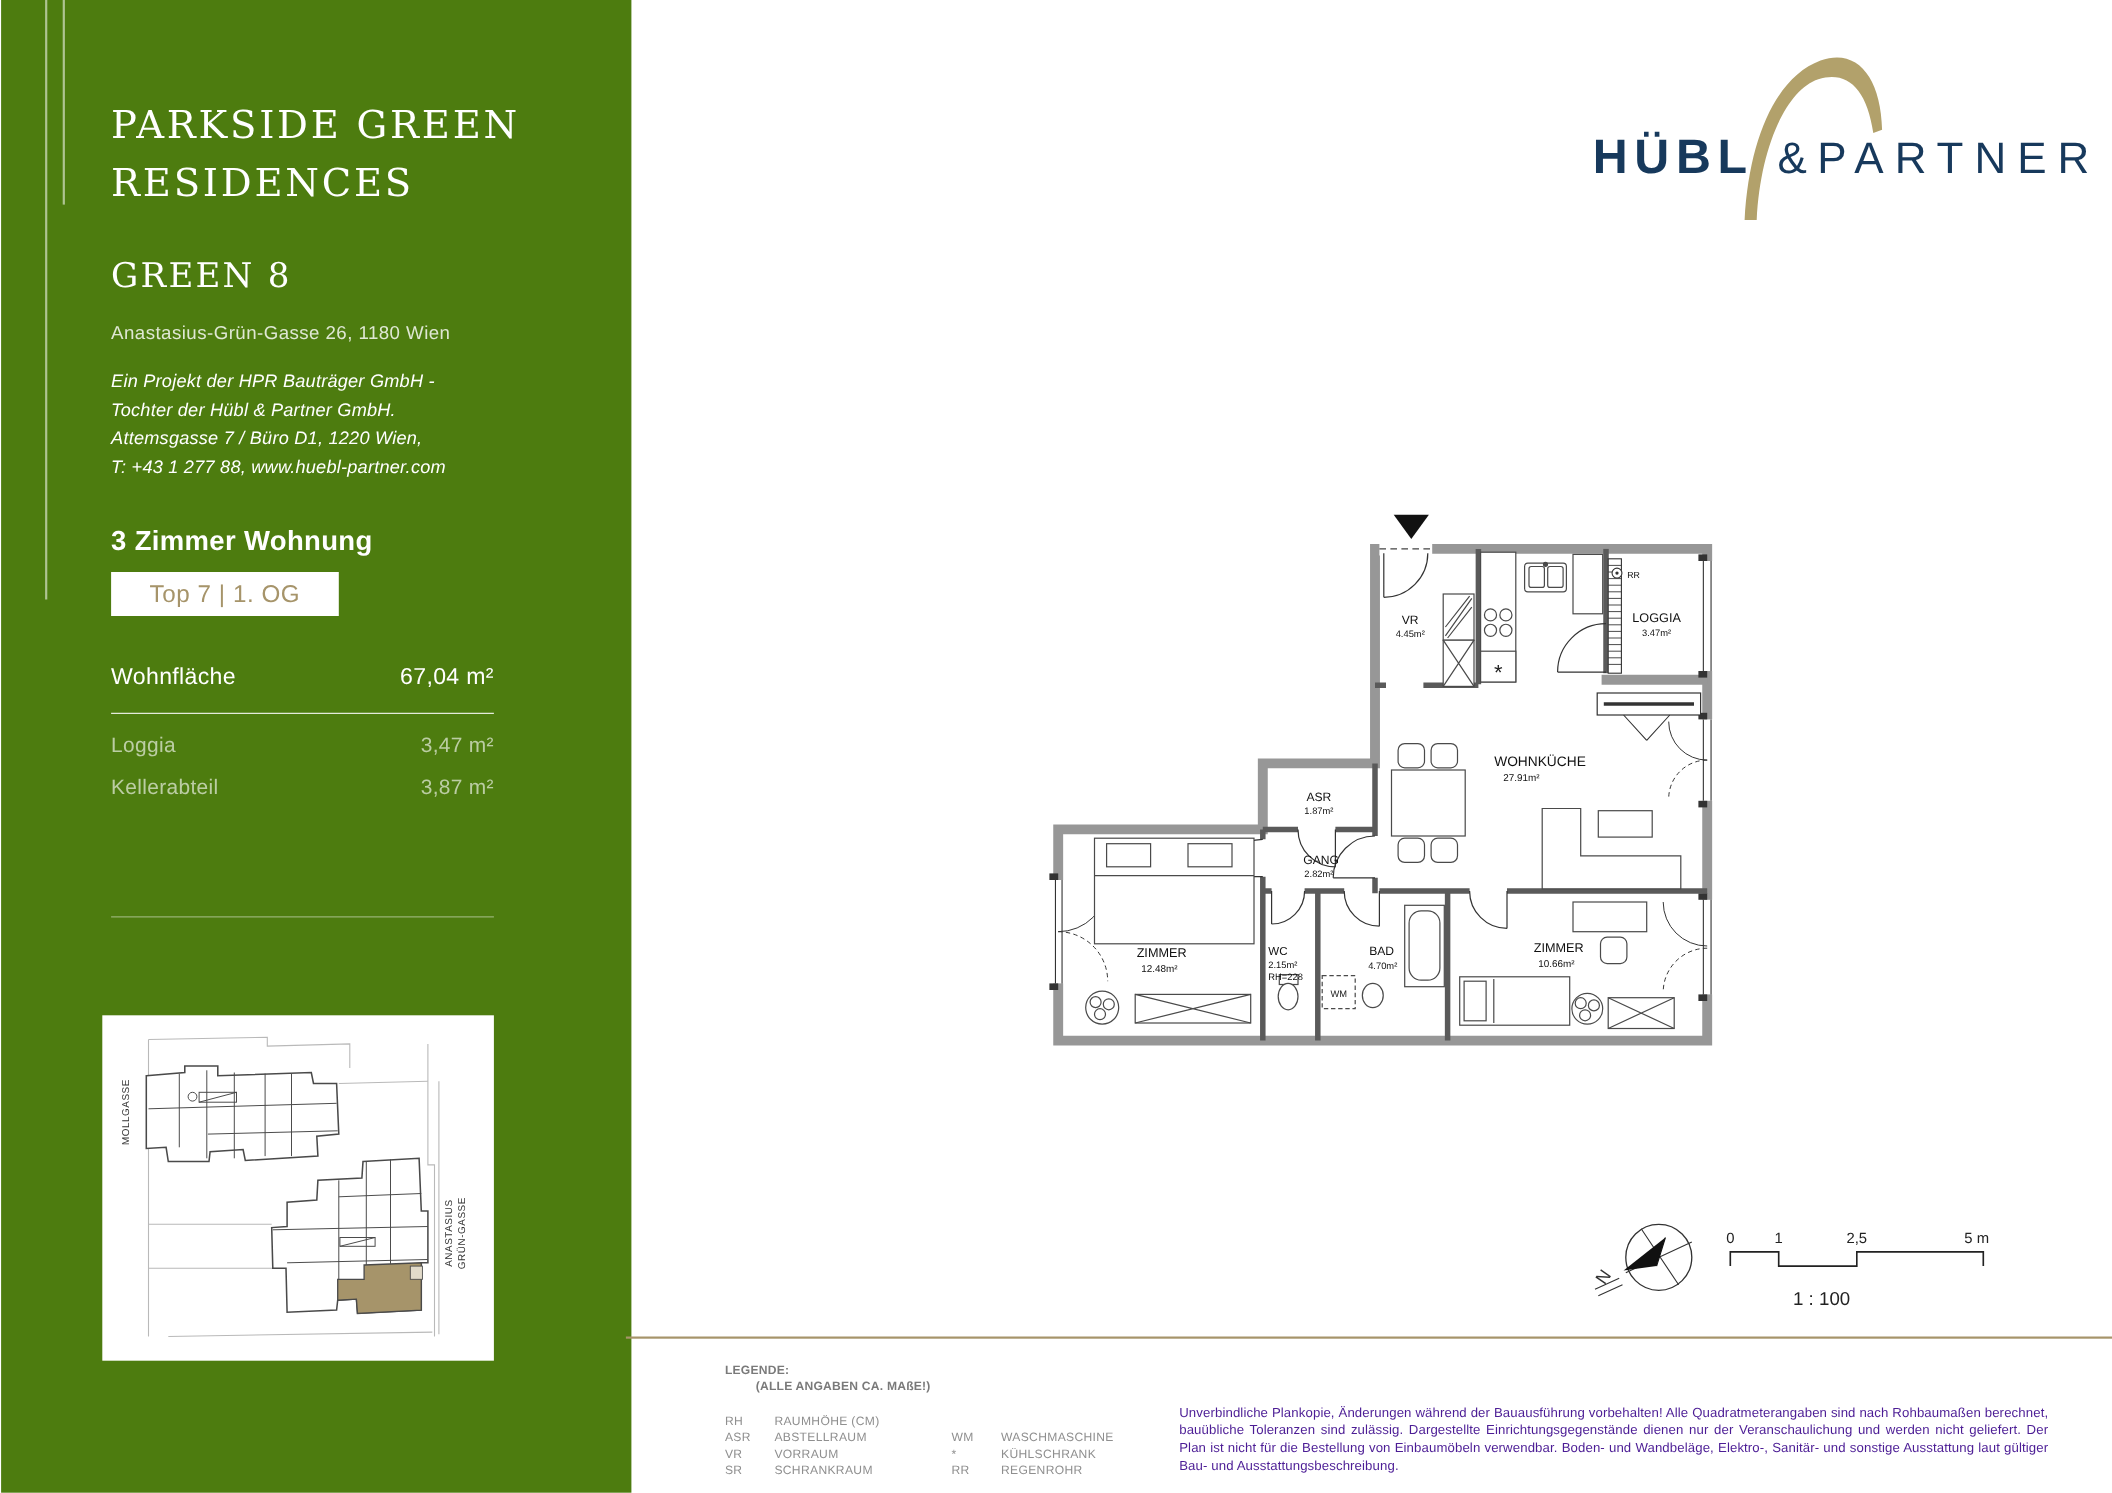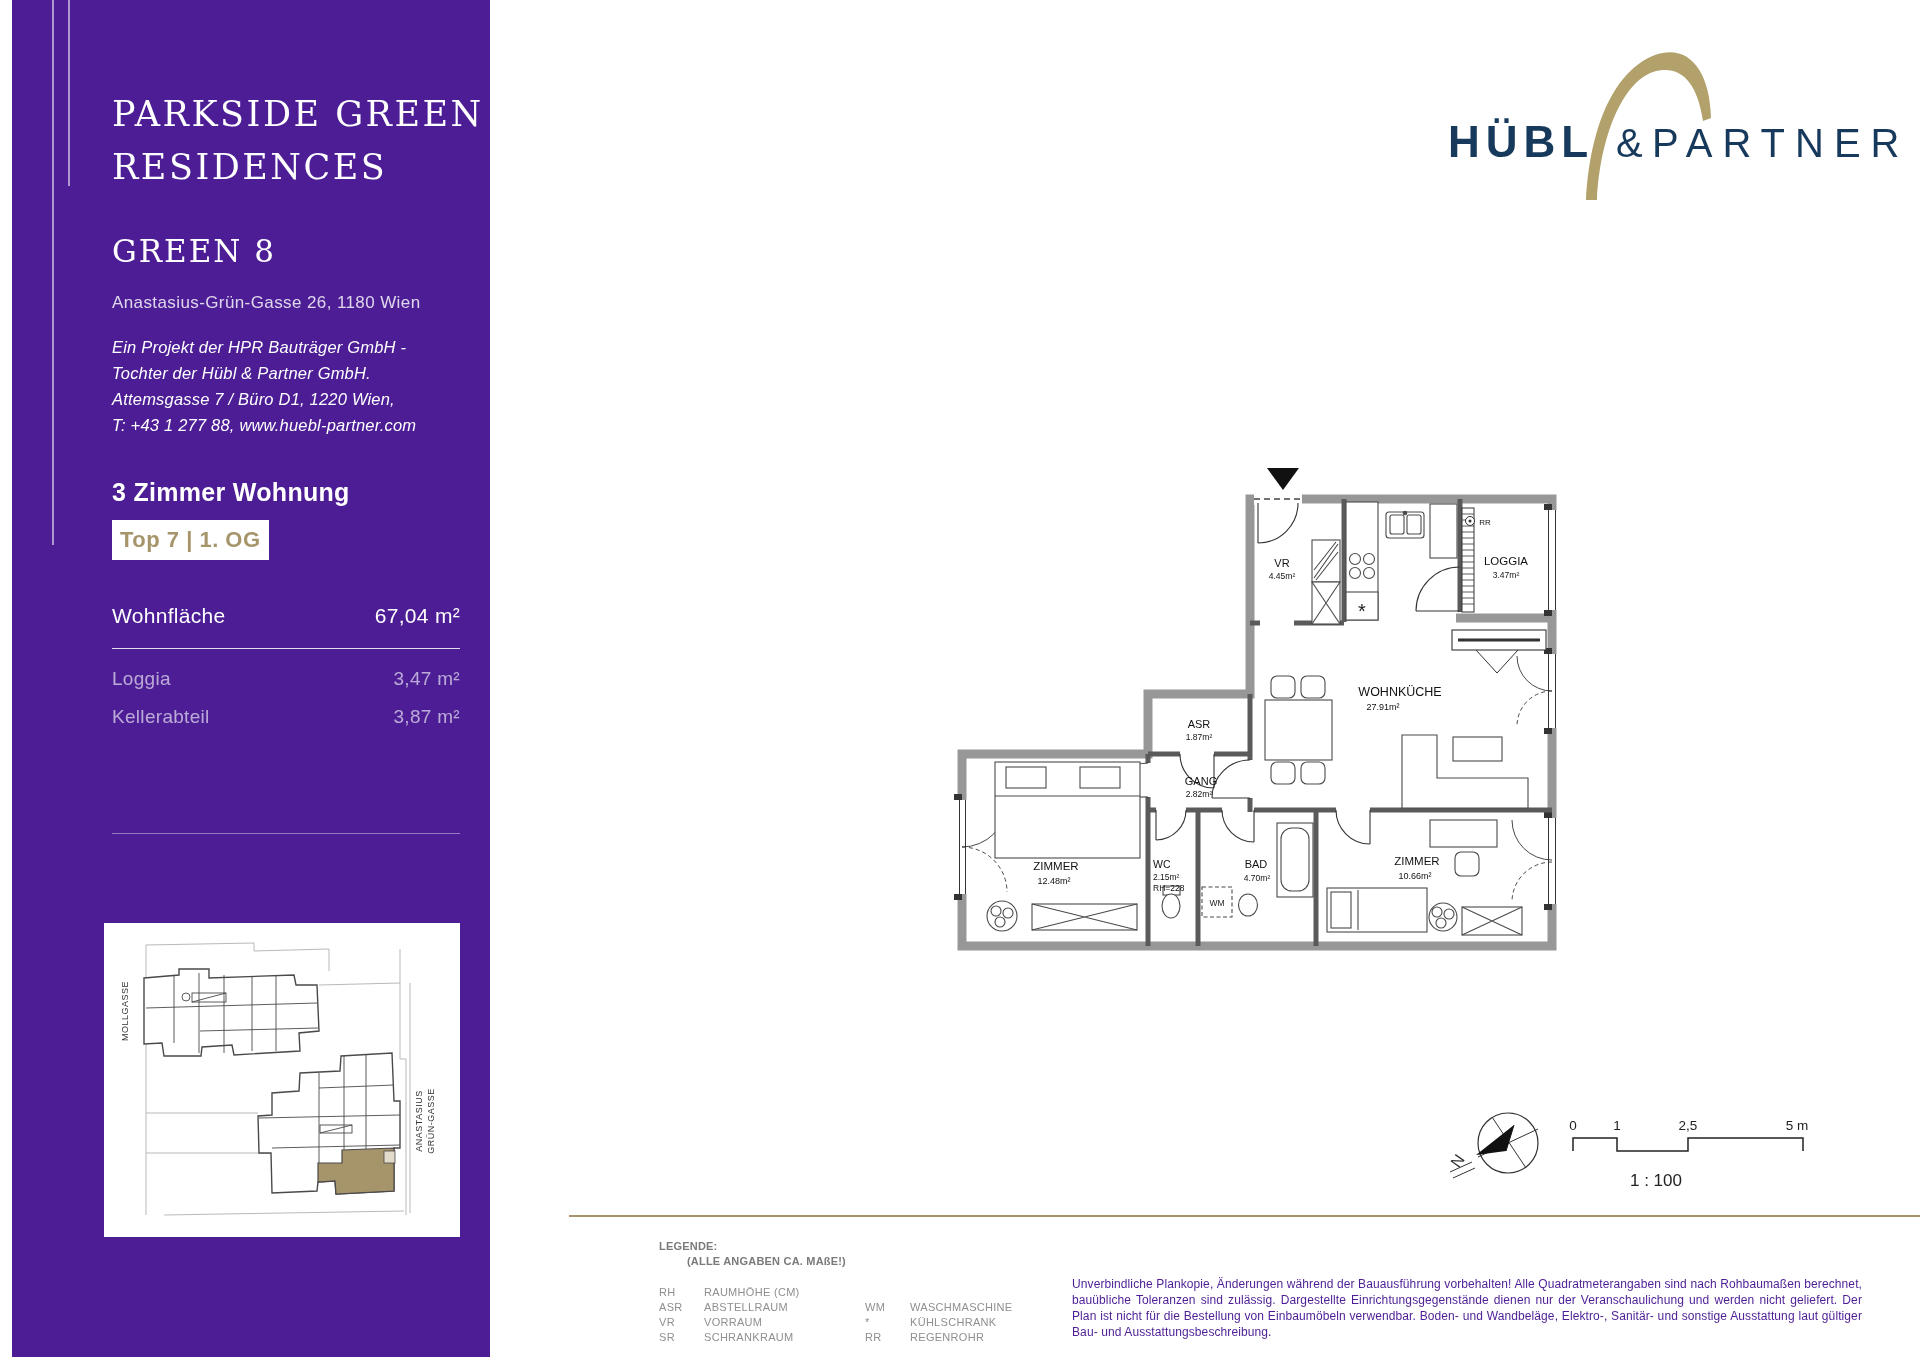--- a/index.html
+++ b/index.html
@@ -1,40 +1,40 @@
 <!DOCTYPE html>
 <html><head>
 <meta charset="utf-8">
 <style>
   html,body{margin:0;padding:0;}
   body{
     width:1920px;height:1357px;position:relative;background:#ffffff;
     font-family:"Liberation Sans",sans-serif;overflow:hidden;
   }
   
-  .sidebar{position:absolute;left:12px;top:0;width:478px;height:1357px;background:#4c1d95;}
+  .sidebar{position:absolute;left:1px;top:0;width:573px;height:1357px;background:#4d7c0f;}
   .vline{position:absolute;width:2px;background:rgba(255,255,255,.55);}
   .vline.a{left:40px;top:0;height:545px;}
   .vline.b{left:56px;top:0;height:186px;}
   .pg-title{
     position:absolute;left:100px;top:88px;color:#fff;
     font-family:"DejaVu Serif","Liberation Serif",serif;
     font-size:35px;line-height:53px;letter-spacing:2.5px;font-weight:400;
   }
   .project-name{
     position:absolute;left:100px;top:233px;color:#fff;
     font-family:"DejaVu Serif","Liberation Serif",serif;
     font-size:31px;letter-spacing:2px;font-weight:400;
   }
   .address{position:absolute;left:100px;top:293px;color:rgba(255,255,255,.82);font-size:17px;letter-spacing:.4px;}
   .company{position:absolute;left:100px;top:334px;color:#fff;font-style:italic;font-size:16.5px;line-height:26px;letter-spacing:.2px;}
   .apt-type{position:absolute;left:100px;top:478px;color:#fff;font-size:25px;font-weight:700;letter-spacing:.3px;}
   .unit-badge{
     position:absolute;left:100px;top:520px;background:#fff;color:#a6946a;
-    font-size:22px;font-weight:700;padding:7px 8px;letter-spacing:.5px;
+    font-size:22px;font-weight:400;padding:7px 35px;letter-spacing:.5px;
   }
   .area-row{position:absolute;left:100px;width:348px;display:flex;justify-content:space-between;}
   .area-row.main{top:604px;color:#fff;font-size:21px;letter-spacing:.3px;}
   .area-row.sub{color:rgba(255,255,255,.62);font-size:19px;letter-spacing:.3px;}
   .area-row.sub.r1{top:668px;}
   .area-row.sub.r2{top:706px;}
   .hrule{position:absolute;left:100px;width:348px;height:0;border-top:1.5px solid rgba(255,255,255,.85);}
   .hrule.h1{top:648px;}
   .hrule.h2{top:833px;border-top:1.5px solid rgba(255,255,255,.42);}
   .sitemap-box{position:absolute;left:92px;top:923px;width:356px;height:314px;background:#fff;}

